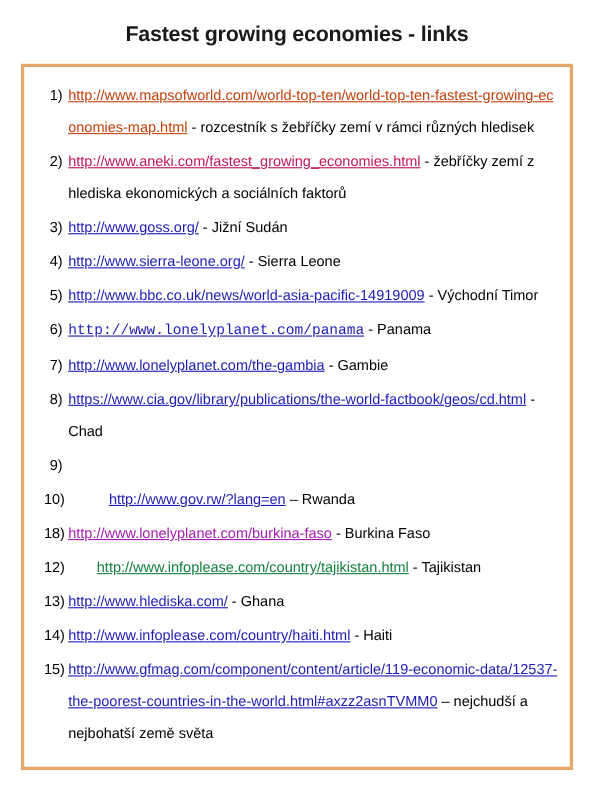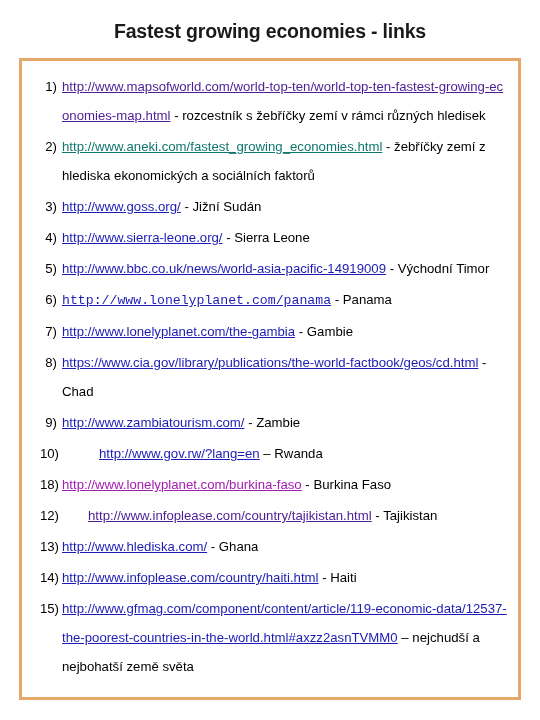--- a/index.html
+++ b/index.html
@@ -96,25 +96,25 @@
 <body>
 
 <div class="slide">
 
   <div class="slide-title">Fastest growing economies - links</div>
 
   <div class="content-box" style="border-color: rgb(229, 168, 106);">
     <div class="list" id="link-list">
         <div class="item">
           <span class="marker">1)</span>
-          <span class="body-text"><a class="link" href="#" style="color: #4c1d95;">http://www.mapsofworld.com/world-top-ten/world-top-ten-fastest-growing-economies-map.html</a><span class="note"> - rozcestník s žebříčky zemí v rámci různých hledisek</span></span>
+          <span class="body-text"><a class="link" href="#" style="color: #c2410c;">http://www.mapsofworld.com/world-top-ten/world-top-ten-fastest-growing-economies-map.html</a><span class="note"> - rozcestník s žebříčky zemí v rámci různých hledisek</span></span>
         </div>
         <div class="item">
           <span class="marker">2)</span>
-          <span class="body-text"><a class="link" href="#" style="color: #0f766e;">http://www.aneki.com/fastest_growing_economies.html</a><span class="note"> - žebříčky zemí z hlediska ekonomických a sociálních faktorů</span></span>
+          <span class="body-text"><a class="link" href="#" style="color: #be185d;">http://www.aneki.com/fastest_growing_economies.html</a><span class="note"> - žebříčky zemí z hlediska ekonomických a sociálních faktorů</span></span>
         </div>
         <div class="item">
           <span class="marker">3)</span>
           <span class="body-text"><a class="link" href="#" style="color: rgb(28, 28, 180);">http://www.goss.org/</a><span class="note"> - Jižní Sudán</span></span>
         </div>
         <div class="item">
           <span class="marker">4)</span>
           <span class="body-text"><a class="link" href="#" style="color: rgb(28, 28, 180);">http://www.sierra-leone.org/</a><span class="note"> - Sierra Leone</span></span>
         </div>
         <div class="item">
@@ -128,33 +128,32 @@
         <div class="item">
           <span class="marker">7)</span>
           <span class="body-text"><a class="link" href="#" style="color: rgb(28, 28, 180);">http://www.lonelyplanet.com/the-gambia</a><span class="note"> - Gambie</span></span>
         </div>
         <div class="item">
           <span class="marker">8)</span>
           <span class="body-text"><a class="link" href="#" style="color: rgb(28, 28, 180);">https://www.cia.gov/library/publications/the-world-factbook/geos/cd.html</a><span class="note"> - Chad</span></span>
         </div>
         <div class="item">
           <span class="marker">9)</span>
-          <span class="body-text"><a class="link" href="#" style="color: rgb(28, 28, 180);">http://www.zambiatourism.com/</a><span class="note"> - Zambie</span></span>
         </div>
         <div class="item wide">
           <span class="marker">10)</span>
           <span class="body-text"><a class="link" href="#" style="color: rgb(28, 28, 180); padding-left: 37px;">http://www.gov.rw/?lang=en</a><span class="note"> – Rwanda</span></span>
         </div>
         <div class="item wide">
           <span class="marker">18)</span>
           <span class="body-text"><a class="link" href="#" style="color: #a21caf;">http://www.lonelyplanet.com/burkina-faso</a><span class="note"> - Burkina Faso</span></span>
         </div>
         <div class="item wide">
           <span class="marker">12)</span>
-          <span class="body-text"><a class="link" href="#" style="color: #4c1d95; padding-left: 26px;">http://www.infoplease.com/country/tajikistan.html</a><span class="note"> - Tajikistan</span></span>
+          <span class="body-text"><a class="link" href="#" style="color: #15803d; padding-left: 26px;">http://www.infoplease.com/country/tajikistan.html</a><span class="note"> - Tajikistan</span></span>
         </div>
         <div class="item wide">
           <span class="marker">13)</span>
           <span class="body-text"><a class="link" href="#" style="color: rgb(28, 28, 180);">http://www.hlediska.com/</a><span class="note"> - Ghana</span></span>
         </div>
         <div class="item wide">
           <span class="marker">14)</span>
           <span class="body-text"><a class="link" href="#" style="color: rgb(28, 28, 180);">http://www.infoplease.com/country/haiti.html</a><span class="note"> - Haiti</span></span>
         </div>
         <div class="item wide">

